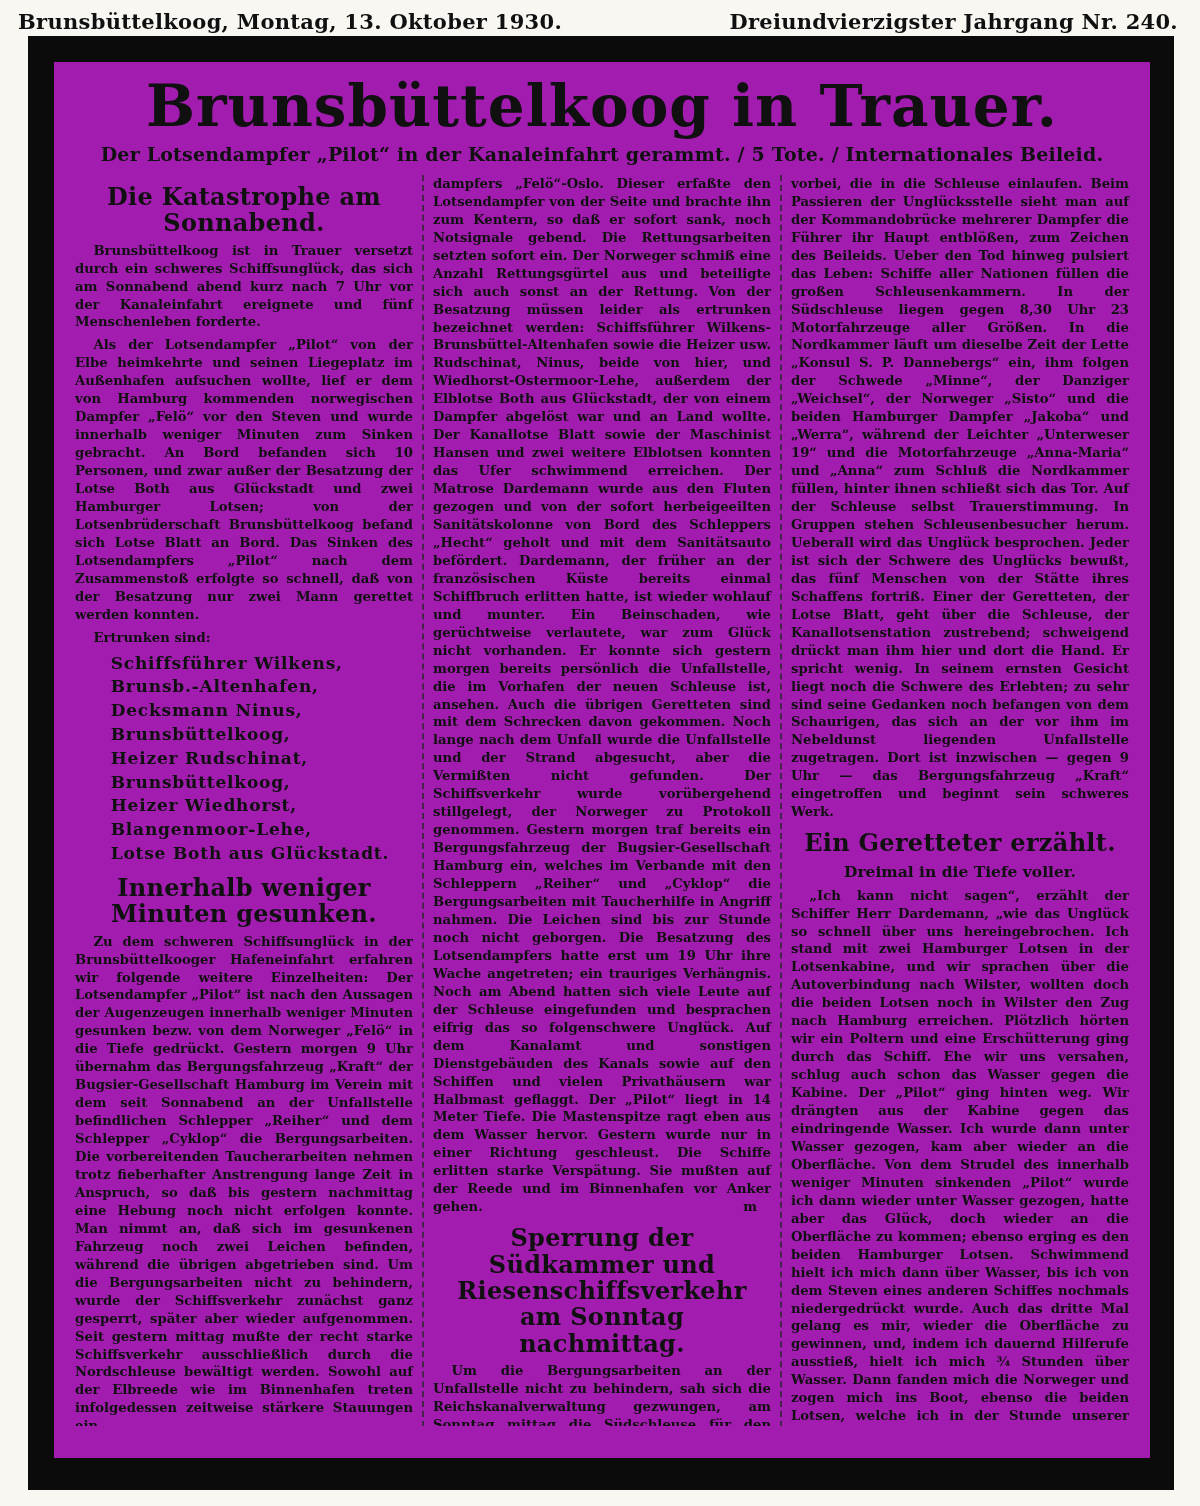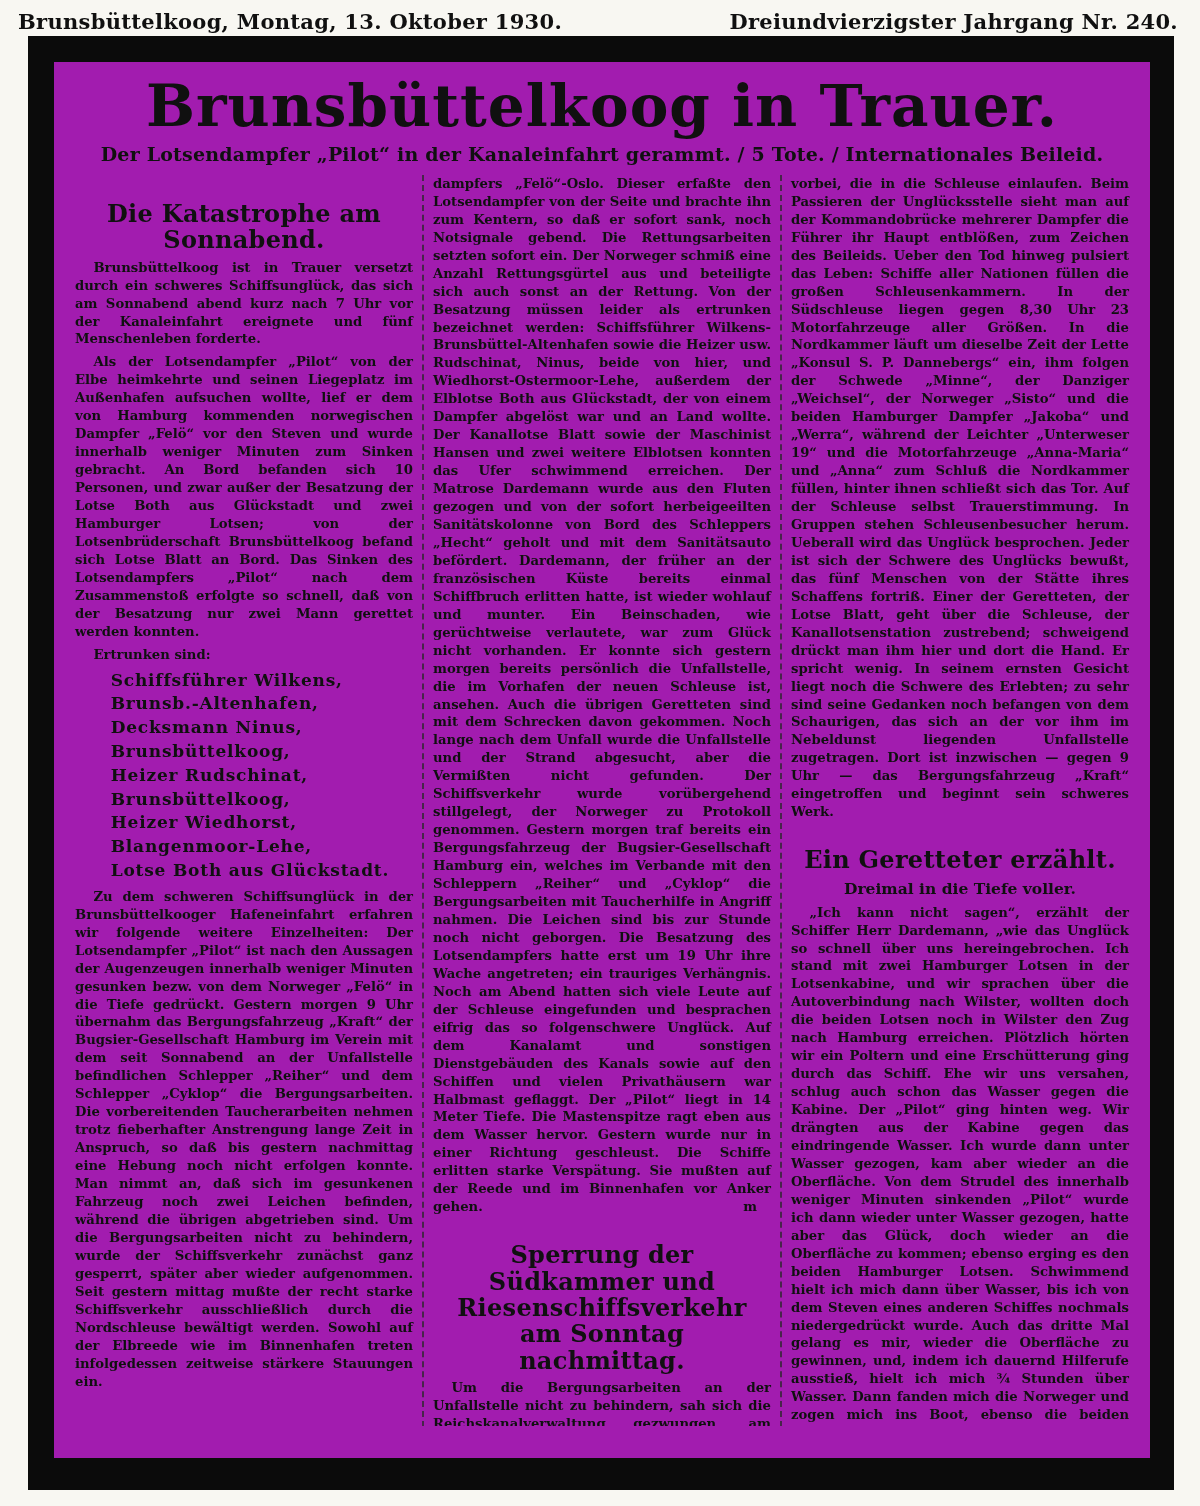--- a/index.html
+++ b/index.html
@@ -39,21 +39,21 @@
     text-align:center;font-weight:bold;
     font-size:19px;margin:0 0 10px 0;letter-spacing:.2px;
   }
   
   .columns{display:flex;align-items:stretch;height:1262px;overflow:hidden;}
   .col{flex:1 1 0;padding:0 9px;overflow:hidden;}
   .col + .col{border-left:2px dashed rgba(40,40,40,.75);}
   
   .sec-heading{
     font-size:24px;line-height:1.1;text-align:center;
-    font-weight:bold;margin:26px 0 5px 0;letter-spacing:.3px;
+    font-weight:bold;margin:9px 0 5px 0;letter-spacing:.3px;
   }
   .sub-heading{
     font-size:15.5px;text-align:center;font-weight:bold;margin:1px 0 6px 0;
   }
   .body-par{
     margin:0 0 5px 0;text-indent:1.4em;text-align:justify;
     font-size:13.2px;line-height:1.36;font-weight:bold;
     hyphens:auto;-webkit-hyphens:auto;
   }
   .body-par.noindent{text-indent:0;}
@@ -82,20 +82,21 @@
           <p class="body-par lead">Brunsbüttelkoog ist in Trauer versetzt durch ein schweres Schiffsunglück, das sich am Sonnabend abend kurz nach 7 Uhr vor der Kanaleinfahrt ereignete und fünf Menschenleben forderte.</p>
           <p class="body-par">Als der Lotsendampfer „Pilot“ von der Elbe heimkehrte und seinen Liegeplatz im Außenhafen aufsuchen wollte, lief er dem von Hamburg kommenden norwegischen Dampfer „Felö“ vor den Steven und wurde innerhalb weniger Minuten zum Sinken gebracht. An Bord befanden sich 10 Personen, und zwar außer der Besatzung der Lotse Both aus Glückstadt und zwei Hamburger Lotsen; von der Lotsenbrüderschaft Brunsbüttelkoog befand sich Lotse Blatt an Bord. Das Sinken des Lotsendampfers „Pilot“ nach dem Zusammenstoß erfolgte so schnell, daß von der Besatzung nur zwei Mann gerettet werden konnten.</p>
           <p class="body-par">Ertrunken sind:</p>
           <div class="victim-list">
             <div class="victim-line">Schiffsführer Wilkens, Brunsb.-Altenhafen,</div>
             <div class="victim-line">Decksmann Ninus, Brunsbüttelkoog,</div>
             <div class="victim-line">Heizer Rudschinat, Brunsbüttelkoog,</div>
             <div class="victim-line">Heizer Wiedhorst, Blangenmoor-Lehe,</div>
             <div class="victim-line">Lotse Both aus Glückstadt.</div>
           </div>
+          <h2 class="sec-heading">Innerhalb weniger Minuten gesunken.</h2>
           <p class="body-par">Zu dem schweren Schiffsunglück in der Brunsbüttelkooger Hafeneinfahrt erfahren wir folgende weitere Einzelheiten: Der Lotsendampfer „Pilot“ ist nach den Aussagen der Augenzeugen innerhalb weniger Minuten gesunken bezw. von dem Norweger „Felö“ in die Tiefe gedrückt. Gestern morgen 9 Uhr übernahm das Bergungsfahrzeug „Kraft“ der Bugsier-Gesellschaft Hamburg im Verein mit dem seit Sonnabend an der Unfallstelle befindlichen Schlepper „Reiher“ und dem Schlepper „Cyklop“ die Bergungsarbeiten. Die vorbereitenden Taucherarbeiten nehmen trotz fieberhafter Anstrengung lange Zeit in Anspruch, so daß bis gestern nachmittag eine Hebung noch nicht erfolgen konnte. Man nimmt an, daß sich im gesunkenen Fahrzeug noch zwei Leichen befinden, während die übrigen abgetrieben sind. Um die Bergungsarbeiten nicht zu behindern, wurde der Schiffsverkehr zunächst ganz gesperrt, später aber wieder aufgenommen. Seit gestern mittag mußte der recht starke Schiffsverkehr ausschließlich durch die Nordschleuse bewältigt werden. Sowohl auf der Elbreede wie im Binnenhafen treten infolgedessen zeitweise stärkere Stauungen ein.</p>
         </div>
       <div class="col">
           <p class="body-par noindent">dampfers „Felö“-Oslo. Dieser erfaßte den Lotsendampfer von der Seite und brachte ihn zum Kentern, so daß er sofort sank, noch Notsignale gebend. Die Rettungsarbeiten setzten sofort ein. Der Norweger schmiß eine Anzahl Rettungsgürtel aus und beteiligte sich auch sonst an der Rettung. Von der Besatzung müssen leider als ertrunken bezeichnet werden: Schiffsführer Wilkens-Brunsbüttel-Altenhafen sowie die Heizer usw. Rudschinat, Ninus, beide von hier, und Wiedhorst-Ostermoor-Lehe, außerdem der Elblotse Both aus Glückstadt, der von einem Dampfer abgelöst war und an Land wollte. Der Kanallotse Blatt sowie der Maschinist Hansen und zwei weitere Elblotsen konnten das Ufer schwimmend erreichen. Der Matrose Dardemann wurde aus den Fluten gezogen und von der sofort herbeigeeilten Sanitätskolonne von Bord des Schleppers „Hecht“ geholt und mit dem Sanitätsauto befördert. Dardemann, der früher an der französischen Küste bereits einmal Schiffbruch erlitten hatte, ist wieder wohlauf und munter. Ein Beinschaden, wie gerüchtweise verlautete, war zum Glück nicht vorhanden. Er konnte sich gestern morgen bereits persönlich die Unfallstelle, die im Vorhafen der neuen Schleuse ist, ansehen. Auch die übrigen Geretteten sind mit dem Schrecken davon gekommen. Noch lange nach dem Unfall wurde die Unfallstelle und der Strand abgesucht, aber die Vermißten nicht gefunden. Der Schiffsverkehr wurde vorübergehend stillgelegt, der Norweger zu Protokoll genommen. Gestern morgen traf bereits ein Bergungsfahrzeug der Bugsier-Gesellschaft Hamburg ein, welches im Verbande mit den Schleppern „Reiher“ und „Cyklop“ die Bergungsarbeiten mit Taucherhilfe in Angriff nahmen. Die Leichen sind bis zur Stunde noch nicht geborgen. Die Besatzung des Lotsendampfers hatte erst um 19 Uhr ihre Wache angetreten; ein trauriges Verhängnis. Noch am Abend hatten sich viele Leute auf der Schleuse eingefunden und besprachen eifrig das so folgenschwere Unglück. Auf dem Kanalamt und sonstigen Dienstgebäuden des Kanals sowie auf den Schiffen und vielen Privathäusern war Halbmast geflaggt. Der „Pilot“ liegt in 14 Meter Tiefe. Die Mastenspitze ragt eben aus dem Wasser hervor. Gestern wurde nur in einer Richtung geschleust. Die Schiffe erlitten starke Verspätung. Sie mußten auf der Reede und im Binnenhafen vor Anker gehen.<span class="sig">m</span></p>
           <h2 class="sec-heading">Sperrung der Südkammer und Riesenschiffsverkehr am Sonntag nachmittag.</h2>
           <p class="body-par">Um die Bergungsarbeiten an der Unfallstelle nicht zu behindern, sah sich die Reichskanalverwaltung gezwungen, am Sonntag mittag die Südschleuse für den Durchgangsverkehr zu schließen. Diese Maßnahme rief eine gewaltige Anstauung von Dampfern und Motorfahrzeugen aller Nationen hervor. Gegen 4 Uhr nachmittags lagen im Binnenhafen 21 Dampfer, die weiter von der Ostsee kommenden Schiffe mußten bei Kudensee festmachen. Die Elbe zeigte ebenfalls ein buntes Bild. Die Nordschleuse lag ständig voller Dampfer. Seitens des Schleusenpersonals erfolgte eine glatte Abwickelung. Alle Schiffe, die aus- und einliefen, setzten ihre Flagge auf halbstock. Vertreten waren: Schweden, Norwegen, Dänemark, Polen, England, Lettland, Finnland, Frankreich und Rußland, außer den vielen deutschen Schiffen.</p>
         </div>
       <div class="col">
           <p class="body-par noindent">vorbei, die in die Schleuse einlaufen. Beim Passieren der Unglücksstelle sieht man auf der Kommandobrücke mehrerer Dampfer die Führer ihr Haupt entblößen, zum Zeichen des Beileids. Ueber den Tod hinweg pulsiert das Leben: Schiffe aller Nationen füllen die großen Schleusenkammern. In der Südschleuse liegen gegen 8,30 Uhr 23 Motorfahrzeuge aller Größen. In die Nordkammer läuft um dieselbe Zeit der Lette „Konsul S. P. Dannebergs“ ein, ihm folgen der Schwede „Minne“, der Danziger „Weichsel“, der Norweger „Sisto“ und die beiden Hamburger Dampfer „Jakoba“ und „Werra“, während der Leichter „Unterweser 19“ und die Motorfahrzeuge „Anna-Maria“ und „Anna“ zum Schluß die Nordkammer füllen, hinter ihnen schließt sich das Tor. Auf der Schleuse selbst Trauerstimmung. In Gruppen stehen Schleusenbesucher herum. Ueberall wird das Unglück besprochen. Jeder ist sich der Schwere des Unglücks bewußt, das fünf Menschen von der Stätte ihres Schaffens fortriß. Einer der Geretteten, der Lotse Blatt, geht über die Schleuse, der Kanallotsenstation zustrebend; schweigend drückt man ihm hier und dort die Hand. Er spricht wenig. In seinem ernsten Gesicht liegt noch die Schwere des Erlebten; zu sehr sind seine Gedanken noch befangen von dem Schaurigen, das sich an der vor ihm im Nebeldunst liegenden Unfallstelle zugetragen. Dort ist inzwischen — gegen 9 Uhr — das Bergungsfahrzeug „Kraft“ eingetroffen und beginnt sein schweres Werk.</p>
           <h2 class="sec-heading">Ein Geretteter erzählt.</h2>

